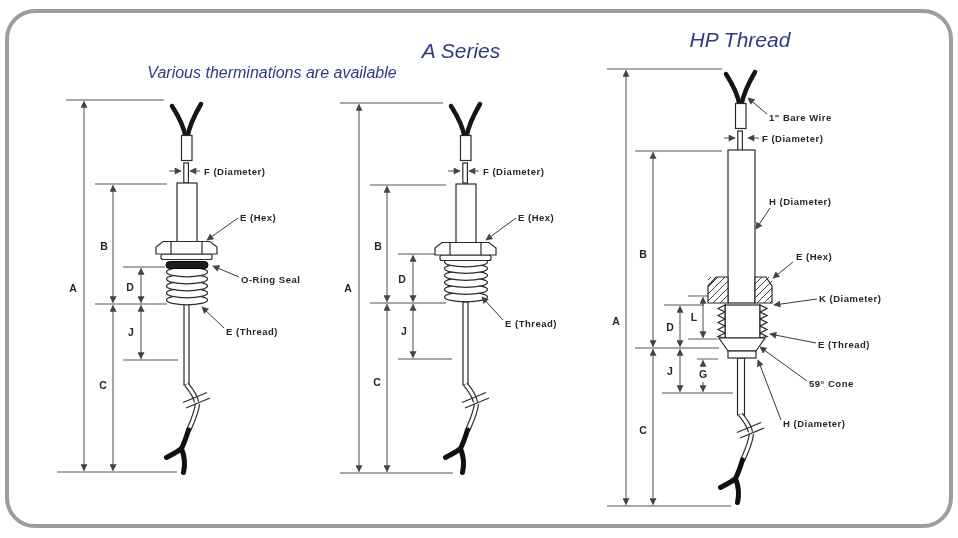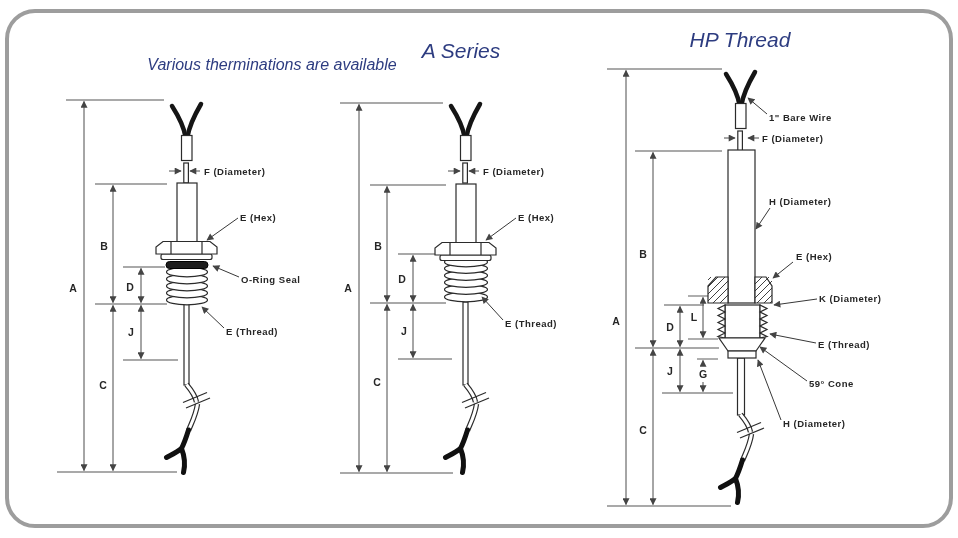--- a/index.html
+++ b/index.html
@@ -3,21 +3,21 @@
 <meta charset="utf-8">
 <style>
   html,body{margin:0;padding:0;background:#fff;}
   #stage{position:relative;width:958px;height:538px;background:#ffffff;overflow:hidden;
          font-family:"Liberation Sans",sans-serif;}
   #frame{position:absolute;left:5px;top:9px;right:5px;bottom:10px;
          border:4px solid #9d9d9d;border-radius:30px;}
   .title{position:absolute;color:#2d3c80;font-style:italic;font-size:21px;
          font-weight:normal;text-align:center;white-space:nowrap;}
   .subtitle{position:absolute;color:#2d3c80;font-style:italic;font-size:16px;
-         text-align:center;white-space:nowrap;}
+         text-align:center;white-space:nowrap;margin-top:8px;}
   svg{position:absolute;left:0;top:0;}
   .xl{stroke:#8c8c8c;stroke-width:1.4;fill:none;}
   .dl{stroke:#4d4d4d;stroke-width:1;fill:none;}
   .ldr{stroke:#383838;stroke-width:1;fill:none;}
   .ol{stroke:#2b2b2b;stroke-width:1.2;fill:#ffffff;}
   .olk{stroke:#2b2b2b;stroke-width:1.2;fill:none;}
   .wire{stroke:#151515;stroke-width:4.5;fill:none;stroke-linecap:round;}
   .tube-o{stroke:#2b2b2b;stroke-width:5.4;fill:none;stroke-linecap:butt;}
   .tube-i{stroke:#ffffff;stroke-width:3;fill:none;stroke-linecap:butt;}
   .tipb{stroke:#101010;stroke-width:5;fill:none;stroke-linecap:round;}

